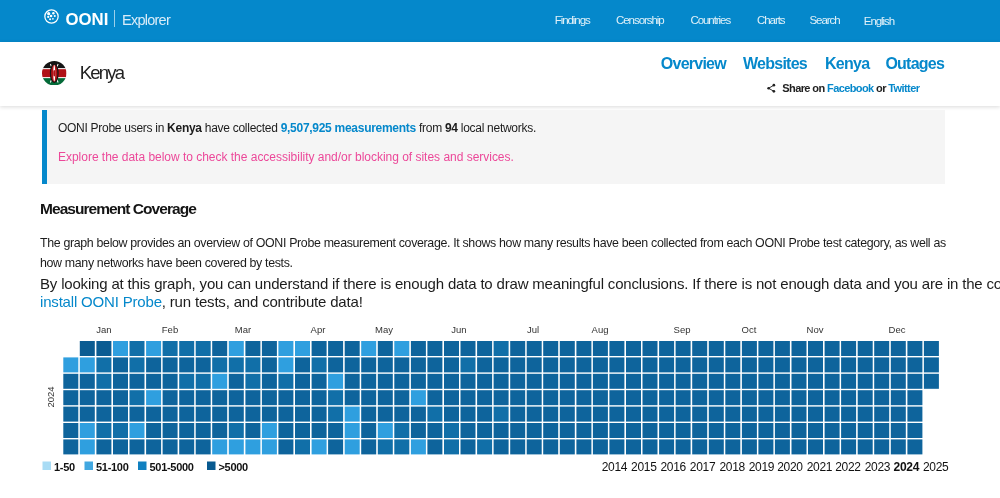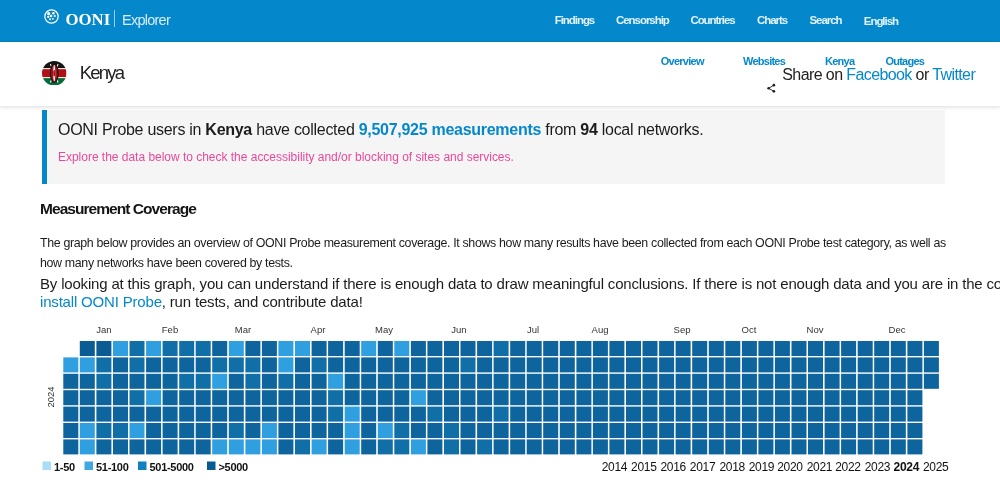--- a/index.html
+++ b/index.html
@@ -1,33 +1,33 @@
 <!DOCTYPE html>
 <html><head><meta charset="utf-8">
 <style>
 * { margin:0; padding:0; box-sizing:border-box; }
 body { width:1000px; height:498px; font-family:"Liberation Sans", sans-serif; background:#fff; position:relative; overflow:hidden; }
 .abs { position:absolute; white-space:nowrap; }
 a { color:#0588cb; text-decoration:none; }
-.tn { position:absolute; white-space:nowrap; top:13.5px; font-size:11.5px; font-weight:700; color:rgba(255,255,255,.88); letter-spacing:-1.05px; }
-.sn { position:absolute; white-space:nowrap; top:54.5px; font-size:11px; font-weight:600; color:#0588cb; letter-spacing:-0.75px; }
+.tn { position:absolute; white-space:nowrap; top:13.5px; font-size:11.5px; font-weight:400; color:rgba(255,255,255,.88); letter-spacing:-1.05px; }
+.sn { position:absolute; white-space:nowrap; top:54.5px; font-size:16px; font-weight:600; color:#0588cb; letter-spacing:-0.75px; }
 </style></head>
 <body>
 <div class="abs" style="left:0;top:0;width:1000px;height:41.5px;background:#0588cb"></div>
 <svg class="abs" style="left:43.5px;top:8.5px" width="15" height="15" viewBox="0 0 32 32">
  <circle cx="16" cy="16" r="14.2" fill="none" stroke="#fff" stroke-width="2.7"></circle>
  <circle cx="10" cy="10" r="3.4" fill="#fff"></circle>
     <circle cx="20" cy="9" r="2.6" fill="#fff"></circle>
  <circle cx="23" cy="15" r="2.2" fill="#fff"></circle>
     <circle cx="9" cy="17" r="2.4" fill="#fff"></circle>
  <circle cx="15" cy="15" r="2.8" fill="#fff"></circle>
     <circle cx="13" cy="22" r="2.2" fill="#fff"></circle>
  <circle cx="19" cy="21" r="1.9" fill="#fff"></circle>
 </svg>
-<div class="abs" style="left:65.5px;top:10px;font-family:Liberation Serif, serif;font-weight:bold;font-size:16.8px;color:#fff">OONI</div>
+<div class="abs" style="left:65.5px;top:10px;font-family:Liberation Sans, sans-serif;font-weight:bold;font-size:16.8px;color:#fff">OONI</div>
 <div class="abs" style="left:113.5px;top:9.5px;width:1.5px;height:17px;background:rgba(255,255,255,.6)"></div>
 <div class="abs" style="left:122px;top:11.5px;font-size:14.5px;color:#d9ecf8;letter-spacing:-0.75px">Explorer</div>
 <div class="tn" style="left:554.7px">Findings</div>
 <div class="tn" style="left:616px">Censorship</div>
 <div class="tn" style="left:690.4px">Countries</div>
 <div class="tn" style="left:757px">Charts</div>
 <div class="tn" style="left:809.5px">Search</div>
 <div class="tn" style="left:863.8px;top:14.5px">English</div>
 <div class="abs" style="left:0;top:41.5px;width:1000px;height:64.5px;background:#fff;box-shadow:0 1px 4px rgba(0,0,0,.15)"></div>
 <svg class="abs" style="left:42px;top:60.5px" width="24.5" height="24.5" viewBox="0 0 24 24">
@@ -52,23 +52,23 @@
 <div class="sn" style="left:660.8px">Overview</div>
 <div class="sn" style="left:743px">Websites</div>
 <div class="sn" style="left:825px">Kenya</div>
 <div class="sn" style="left:885.4px">Outages</div>
 <svg class="abs" style="left:765.5px;top:82.5px" width="10.5" height="10.5" viewBox="0 0 24 24">
  <circle cx="18" cy="5" r="3.1" fill="#222"></circle>
     <circle cx="6" cy="12" r="3.1" fill="#222"></circle>
     <circle cx="18" cy="19" r="3.1" fill="#222"></circle>
  <path d="M18 5 L6 12 L18 19" stroke="#222" stroke-width="2.1" fill="none"></path>
 </svg>
-<div class="abs" style="left:782.3px;top:66px;font-size:16px;font-weight:400;color:#222;letter-spacing:-0.6px">Share on <span style="color:#0588cb">Facebook</span> or <span style="color:#0588cb">Twitter</span></div>
+<div class="abs" style="left:782.3px;top:82px;font-size:11px;font-weight:700;color:#222;letter-spacing:-0.6px">Share on <span style="color:#0588cb">Facebook</span> or <span style="color:#0588cb">Twitter</span></div>
 <div class="abs" style="left:42px;top:110px;width:903px;height:74px;background:#f5f5f5;border-left:5px solid #0588cb"></div>
-<div class="abs" style="left:58px;top:121px;font-size:16px;color:#1c1c1c;letter-spacing:-0.28px">OONI Probe users in <b>Kenya</b> have collected <a style="font-weight:600">9,507,925 measurements</a> from <b>94</b> local networks.</div>
+<div class="abs" style="left:58px;top:121px;font-size:12px;color:#1c1c1c;letter-spacing:-0.28px">OONI Probe users in <b>Kenya</b> have collected <a style="font-weight:600">9,507,925 measurements</a> from <b>94</b> local networks.</div>
 <div class="abs" style="left:58px;top:150px;font-size:12px;color:#ec4899;letter-spacing:-0.02px">Explore the data below to check the accessibility and/or blocking of sites and services.</div>
 <div class="abs" style="left:40px;top:200px;font-size:15.5px;font-weight:bold;color:#141414;letter-spacing:-0.95px">Measurement Coverage</div>
 <div class="abs" style="left:40px;top:232.5px;font-size:12.4px;color:#1c1c1c;line-height:20px;letter-spacing:-0.34px">The graph below provides an overview of OONI Probe measurement coverage. It shows how many results have been collected from each OONI Probe test category, as well as<br>how many networks have been covered by tests.</div>
 <div class="abs" style="left:40px;top:275px;font-size:15px;color:#1c1c1c;line-height:18px;letter-spacing:-0.18px">By looking at this graph, you can understand if there is enough data to draw meaningful conclusions. If there is not enough data and you are in the country in question,<br><a>install OONI Probe</a>, run tests, and contribute data!</div>
 <svg style="position:absolute;left:0;top:318px" width="1000" height="170" font-family="Liberation Sans, sans-serif">
 <text x="104" y="15" text-anchor="middle" font-size="9.5" fill="#333">Jan</text>
 <text x="170" y="15" text-anchor="middle" font-size="9.5" fill="#333">Feb</text>
 <text x="243" y="15" text-anchor="middle" font-size="9.5" fill="#333">Mar</text>
 <text x="318" y="15" text-anchor="middle" font-size="9.5" fill="#333">Apr</text>
 <text x="384" y="15" text-anchor="middle" font-size="9.5" fill="#333">May</text>

